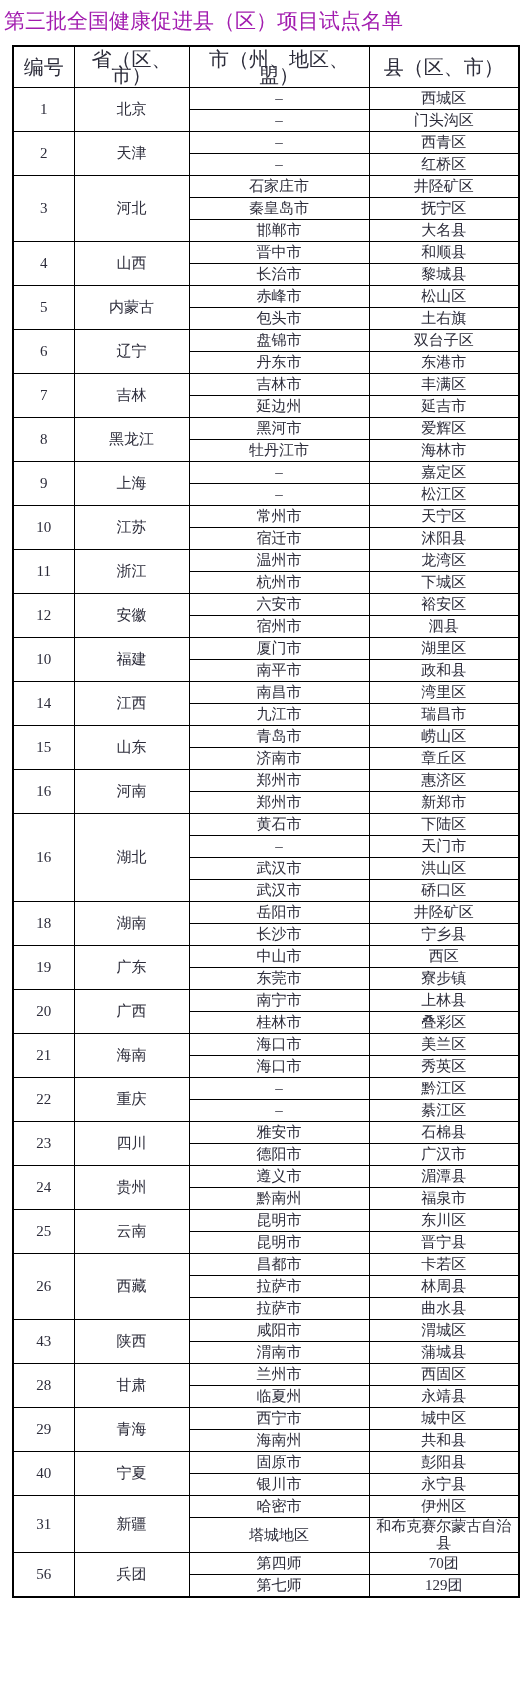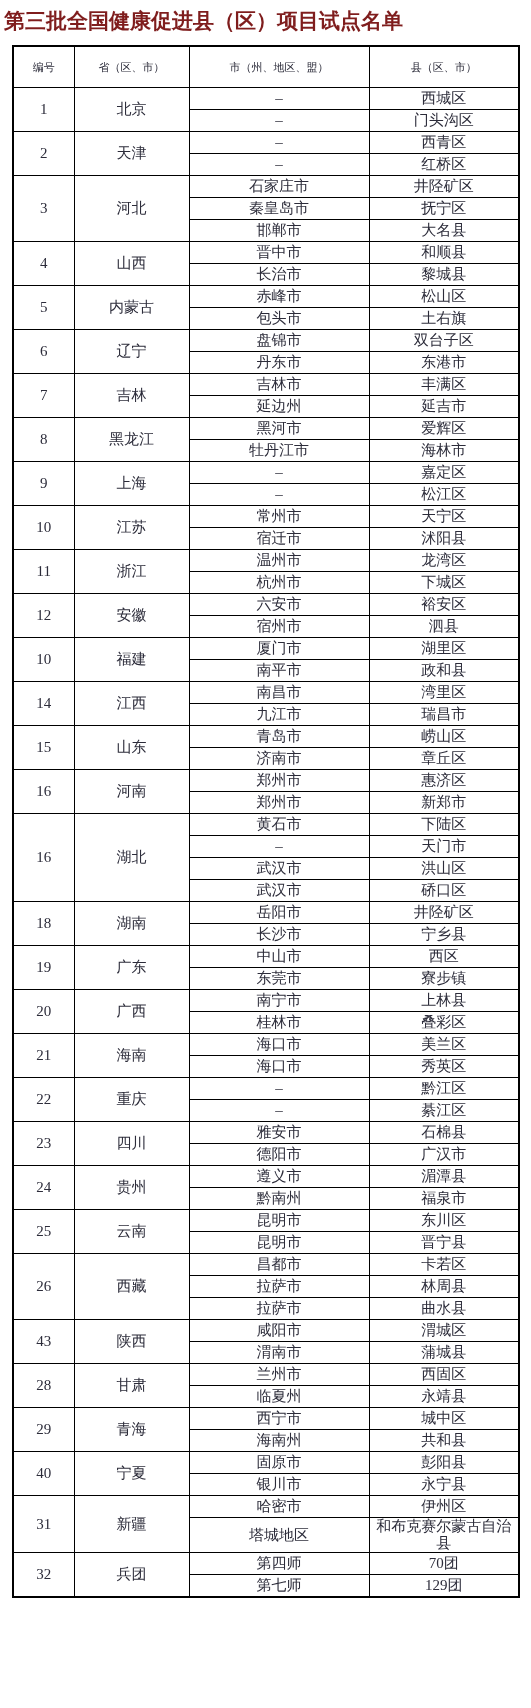--- a/index.html
+++ b/index.html
@@ -8,24 +8,24 @@
     background: #ffffff;
   }
   body {
     width: 531px;
     height: 1708px;
     font-family: "Liberation Serif", "DejaVu Serif", serif;
     overflow: hidden;
   }
   #page-title {
     font-family: "Liberation Sans", "DejaVu Sans", sans-serif;
-    font-weight: bold;
+    font-weight: normal;
     font-size: 21px;
     line-height: 26px;
-    color: #7f1d1d;
+    color: #a21caf;
     letter-spacing: 0px;
     padding: 8px 0 0 4px;
     white-space: nowrap;
   }
   #table-wrap {
     padding: 11px 13px 0 12px;
   }
   table.listing {
     border-collapse: collapse;
     table-layout: fixed;
@@ -46,21 +46,21 @@
     font-size: 15px;
     line-height: 17px;
     padding: 0;
     height: 21px;
     overflow: hidden;
     white-space: nowrap;
   }
   table.listing thead th {
     height: 40px;
     font-weight: normal;
-    font-size: 11px;
+    font-size: 20px;
     line-height: 16px;
     white-space: normal;
     padding: 0 2px;
   }
   table.listing td.num {
     font-family: "Liberation Serif", "DejaVu Serif", serif;
     font-size: 15px;
   }
   table.listing td.wrap2 {
     white-space: normal;
@@ -413,21 +413,21 @@
           <td class="num" rowspan="2">31</td>
           <td rowspan="2">新疆</td>
           <td>哈密市</td>
           <td>伊州区</td>
         </tr>
         <tr>
           <td>塔城地区</td>
           <td class="wrap2">和布克赛尔蒙古自治县</td>
         </tr>
         <tr>
-          <td class="num" rowspan="2">32</td>
+          <td class="num" rowspan="2">56</td>
           <td rowspan="2">兵团</td>
           <td>第四师</td>
           <td>70团</td>
         </tr>
         <tr>
           <td>第七师</td>
           <td>129团</td>
         </tr>
       </tbody>
   </table>

